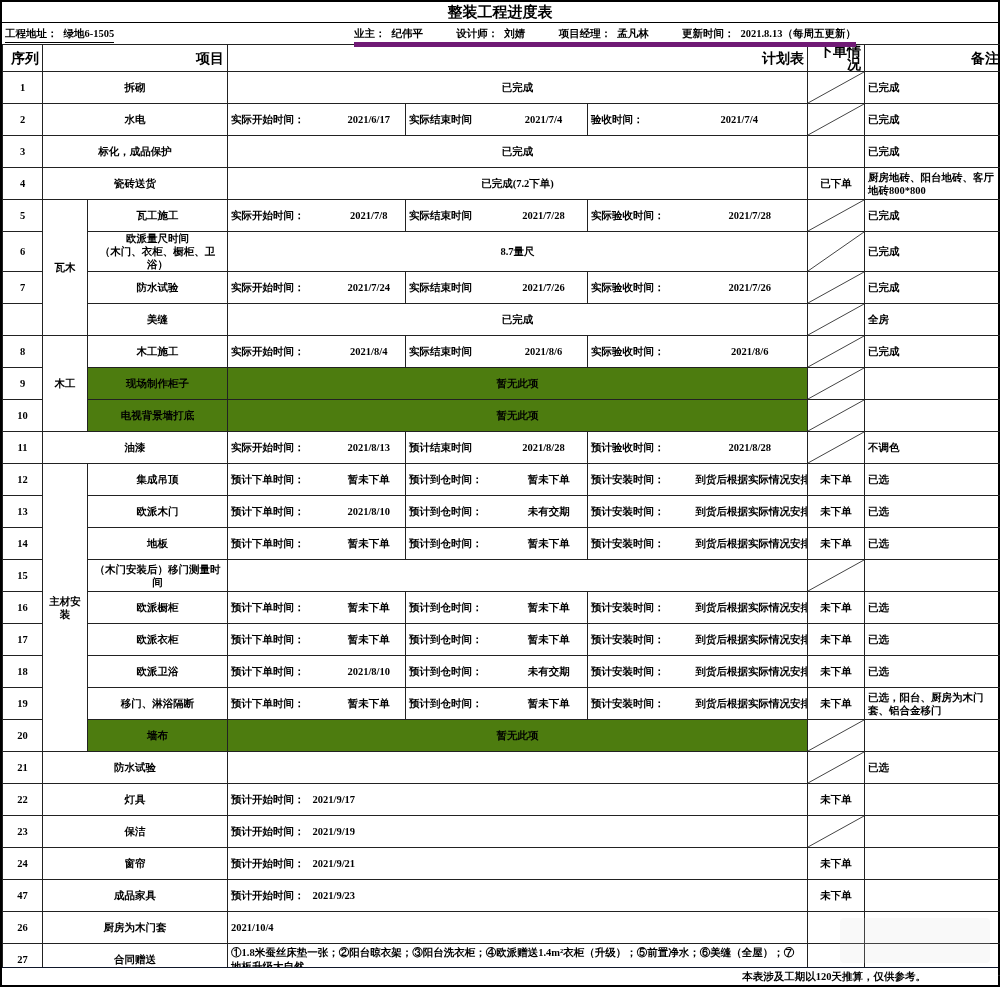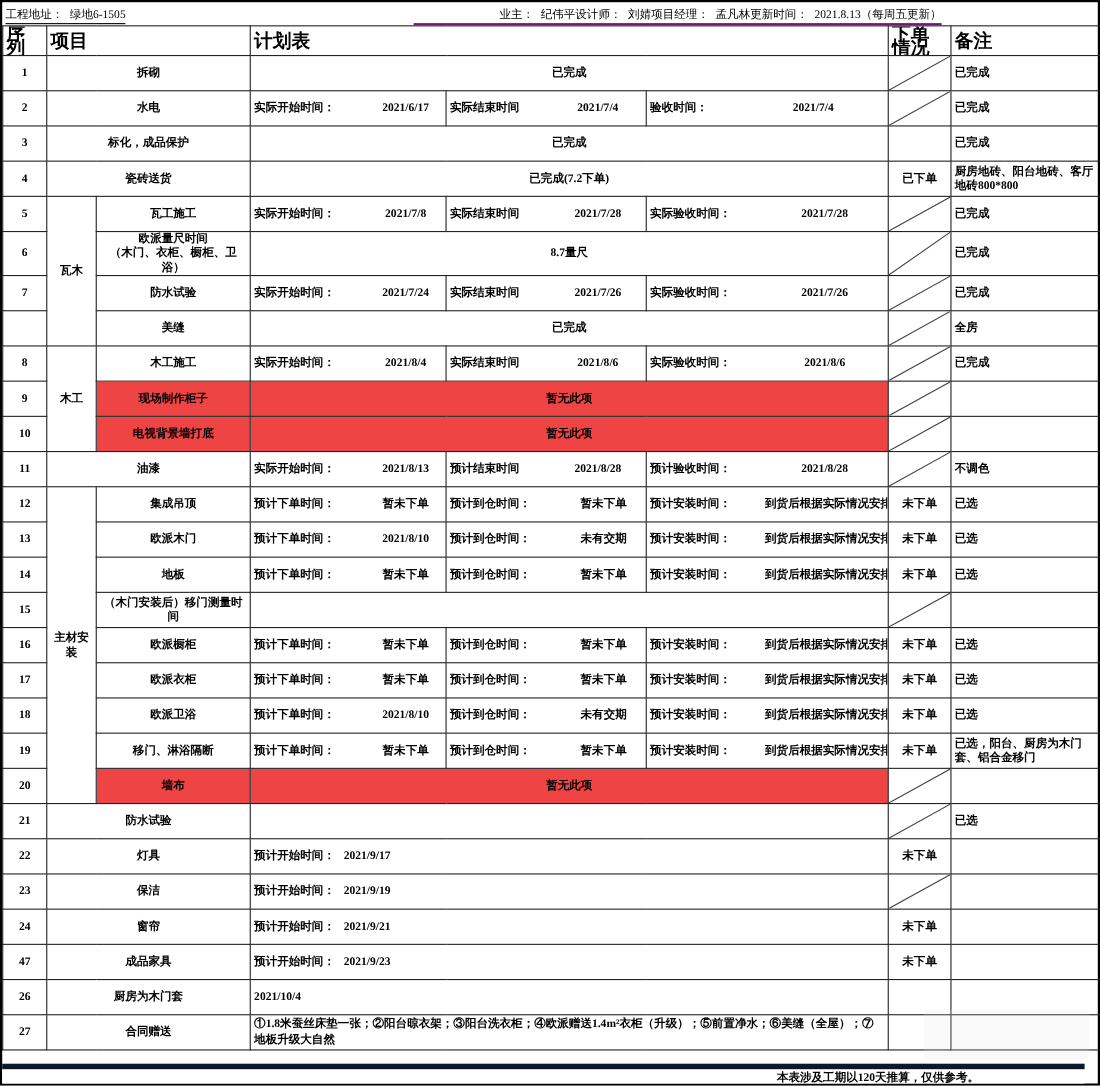--- a/index.html
+++ b/index.html
@@ -2,56 +2,57 @@
 <html><head>
 <meta charset="utf-8">
 <style>
   html,body{margin:0;padding:0;background:#e8e8e8;}
   .sheet{
     width:1000px;height:987px;margin:0 auto;background:#fff;
     border:2px solid #000;box-sizing:border-box;position:relative;
     font-family:"Liberation Serif","DejaVu Serif",serif;color:#000;
   }
   .title-bar{height:20px;line-height:20px;text-align:center;font-size:15px;font-weight:bold;border-bottom:1px solid #000;}
-  .info-bar{height:21px;position:relative;font-size:10.5px;font-weight:normal;padding-left:36px;}
+  .info-bar{height:21px;position:relative;font-size:10.5px;font-weight:bold;padding-left:36px;}
   .info-address{position:absolute;left:3px;top:4px;border-bottom:1px solid #000;padding-bottom:1px;white-space:nowrap;}
-  .info-right{position:absolute;left:352px;right:142px;top:4px;border-bottom:2px solid #701a75;padding-bottom:1px;
-    display:flex;justify-content:flex-end;white-space:nowrap;margin-left:22px;}
+  .info-right{position:absolute;left:352px;right:142px;top:4px;border-bottom:5px solid #701a75;padding-bottom:1px;
+    display:flex;justify-content:space-between;white-space:nowrap;}
   .info-pair .ilabel{margin-right:6px;}
   table{border-collapse:collapse;width:100%;table-layout:fixed;font-size:10.5px;font-weight:bold;}
   col.c-seq{width:40px}col.c-grp{width:45px}col.c-prj{width:140px}
   col.c-p1{width:178px}col.c-p2{width:182px}col.c-p3{width:220px}
   col.c-ord{width:57px}col.c-rem{width:138px}
   th,td{border:1px solid #222;padding:0 3px;overflow:hidden;line-height:13px;}
-  th{height:25px;font-size:17px;text-align:left;margin-top:20px;}
+  th{height:25px;font-size:14px;text-align:right;margin-top:20px;}
   td{height:31px;text-align:center;vertical-align:middle;}
   tr.thick td, tr.thick th{border-top:1.5px solid #000;}
   td.project{white-space:pre-line;}
-  td.grey{background:#ef4444;}
+  td.grey{background:#4d7c0f;}
   td.plan-pair{text-align:left;}
   td.plan-pair .inner{display:flex;align-items:flex-start;gap:31px;}
   .plabel{white-space:nowrap;}
   td.plan-pair .pvalue{flex:1;text-align:center;white-space:nowrap;}
   td.plan-full{text-align:center;}
   td.plan-left{text-align:left;}
   td.plan-left .pvalue{margin-left:8px;}
   td.plan-left-text{text-align:left;line-height:14px;margin-top:44px;}
   td.order{position:relative;font-family:Liberation Serif, serif;}
   svg.diag{position:absolute;left:0;top:0;width:100%;height:100%;display:block;}
   td.remark{text-align:left;line-height:13px;}
-  .footer-bar{position:absolute;left:0;right:12px;bottom:0;height:18px;line-height:17px;border-top:5px solid #0f172a;
-    font-size:10.5px;font-weight:bold;text-align:right;padding-right:96px;box-sizing:border-box;background:#fff;}
+  .footer-bar{position:absolute;left:0;right:0;bottom:0;height:18px;line-height:17px;border-top:1px solid #0f172a;
+    font-size:10.5px;font-weight:bold;text-align:right;padding-right:72px;box-sizing:border-box;background:#fff;}
   .watermark{position:absolute;right:8px;bottom:22px;width:150px;height:45px;background:rgba(220,220,220,0.18);
     border-radius:4px;pointer-events:none;}
 </style>
 </head>
 <body>
 
 <div class="sheet">
 
+  <div class="title-bar">整装工程进度表</div>
 
   <div class="info-bar">
     <span class="info-address info-pair">
       <span class="ilabel">工程地址：</span><span>绿地6-1505</span>
     </span>
     <span class="info-right">
       <span class="info-pair">
         <span class="ilabel">业主：</span><span>纪伟平</span>
       </span>
       <span class="info-pair">

